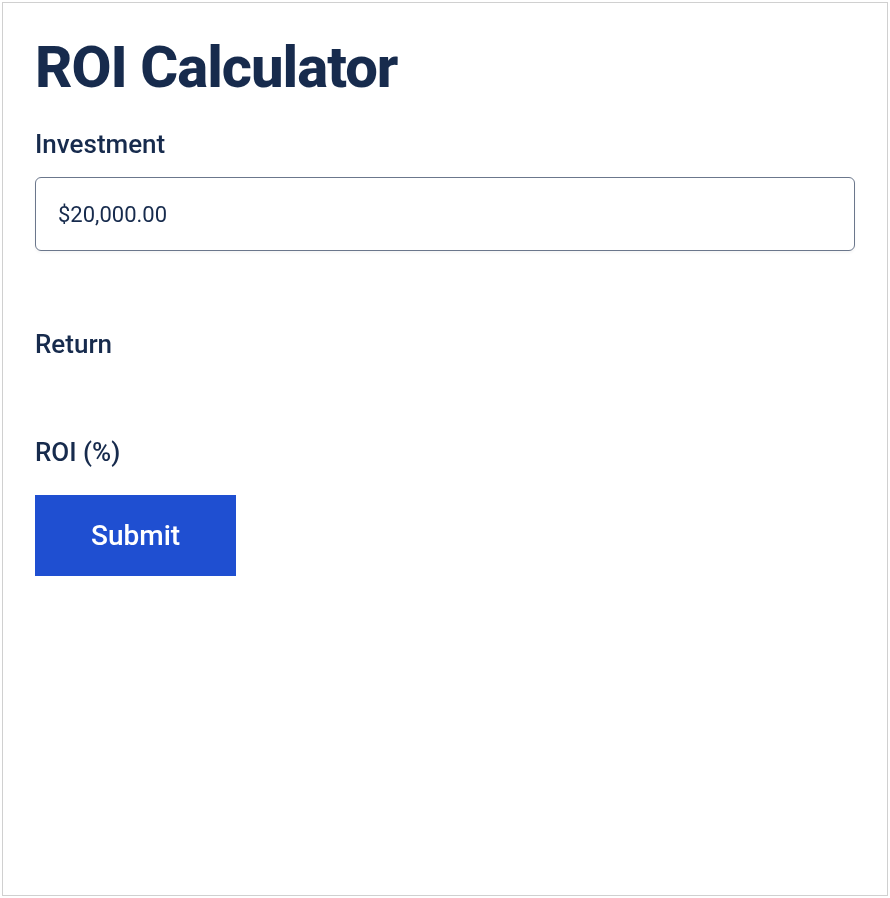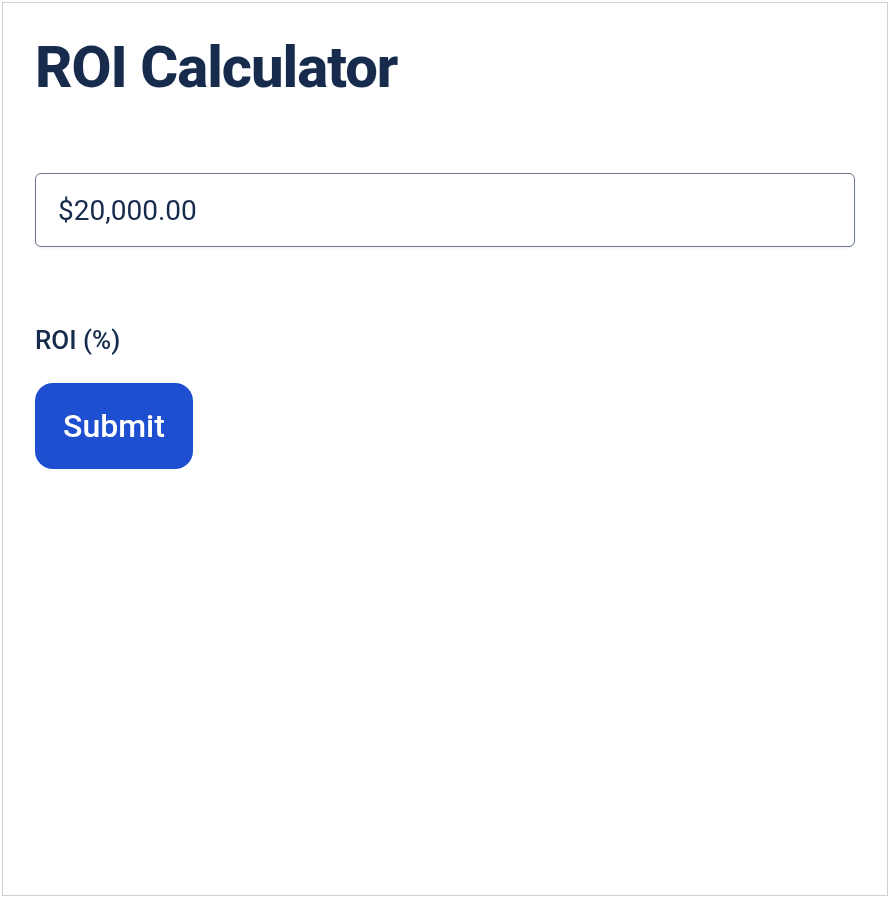--- a/index.html
+++ b/index.html
@@ -19,71 +19,73 @@
       width: 886px;
       height: 894px;
       margin: 2px;
       padding: 30px 32px;
     }
     .title {
       font-size: 58px;
       font-weight: 800;
       color: #172b4d;
       letter-spacing: -1px;
-      margin-bottom: 72px;
+      margin-bottom: 28px;
     }
     .form-group {
       margin-bottom: 78px;
     }
     .form-label {
       display: block;
       font-size: 26px;
       font-weight: 500;
       color: #172b4d;
       margin-bottom: 18px;
     }
     .form-input {
       width: 100%;
       height: 74px;
       border: 1px solid #6b778c;
       border-radius: 6px;
       padding: 0 22px;
-      font-size: 28px;
+      font-size: 22px;
       color: #172b4d;
       font-family: inherit;
       background: #fff;
       box-shadow: 0 2px 3px rgba(0,0,0,0.04);
     }
     .submit-button {
       background: #1d4ed8;
       background: #2052d0;
       color: #fff;
-      font-size: 32px;
+      font-size: 28px;
       font-weight: 500;
       border: none;
-      border-radius: 18px;
-      padding: 24px 28px;
+      border-radius: 0;
+      padding: 24px 56px;
       cursor: pointer;
       font-family: inherit;
     }
     .submit-button {
       background: #1f4fd1;
     }
   </style>
 </head>
 <body>
 
 <div class="container">
   <h1 class="title">ROI Calculator</h1>
 
   <div class="form-group">
+    <label class="form-label">Investment</label>
     <input type="text" class="form-input" value="$20,000.00" style="">
   </div>
 
   <div class="form-group">
+    <label class="form-label">Return</label>
   </div>
 
   <div class="form-group" style="margin-bottom: 28px;">
     <label class="form-label">ROI (%)</label>
   </div>
 
   <button class="submit-button">Submit</button>
 </div>
 
 </body></html>

